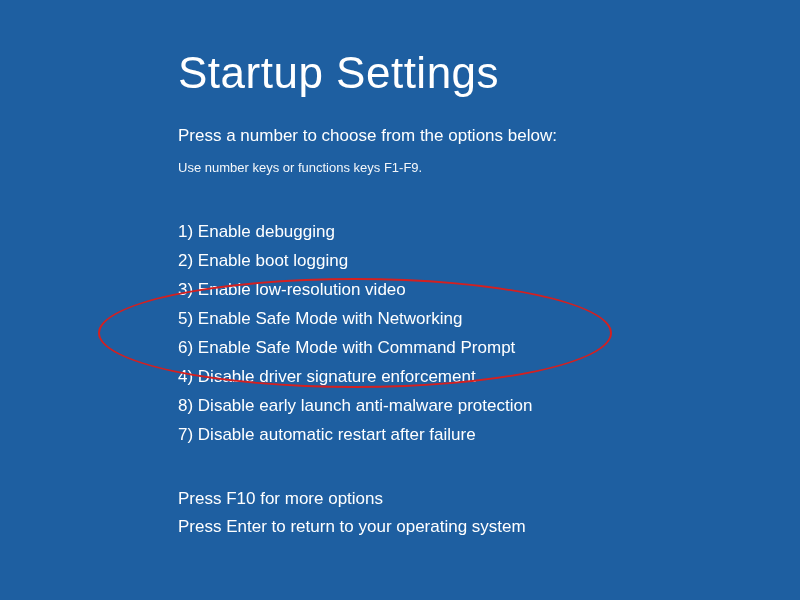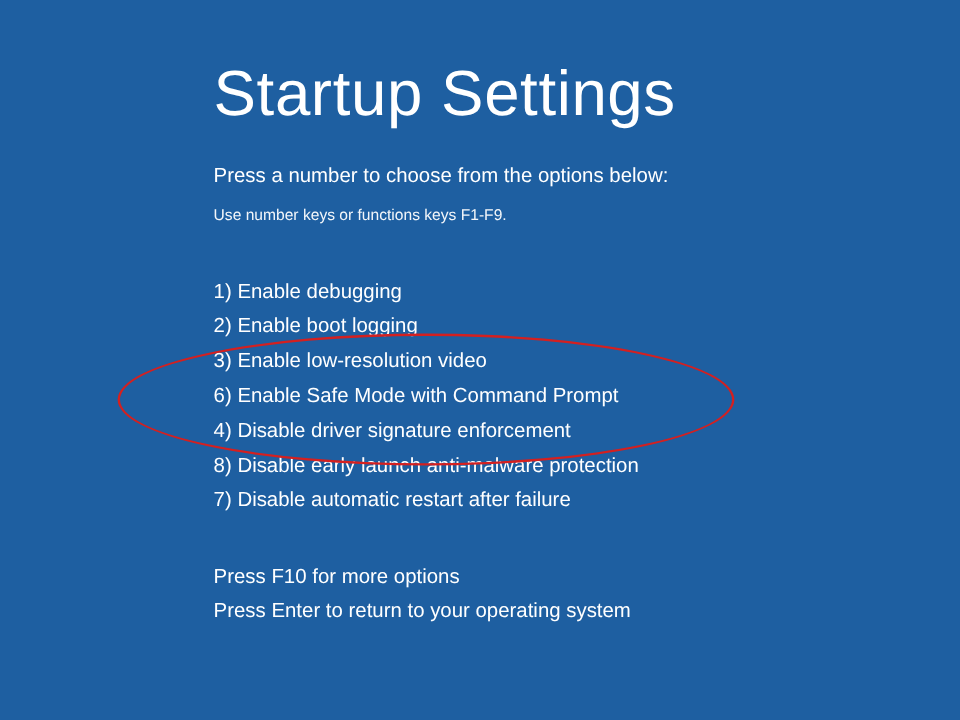--- a/index.html
+++ b/index.html
@@ -14,21 +14,21 @@
       font-family: "Segoe UI", "Segoe UI Light", Arial, sans-serif;
       color: #ffffff;
       overflow: hidden;
       position: relative;
     }
     .container {
       padding-left: 178px;
       padding-top: 48px;
     }
     .title {
-      font-size: 53px;
+      font-size: 44px;
       font-weight: 300;
       margin-bottom: 28px;
       letter-spacing: 0.5px;
     }
     .subtitle {
       font-size: 17px;
       font-weight: 300;
       margin-bottom: 14px;
     }
     .hint {
@@ -62,20 +62,21 @@
 
 <div class="container">
   <h1 class="title">Startup Settings</h1>
   <div class="subtitle">Press a number to choose from the options below:</div>
   <div class="hint">Use number keys or functions keys F1-F9.</div>
 
   <div class="options">
     <div class="option-item">1) Enable debugging</div>
     <div class="option-item">2) Enable boot logging</div>
     <div class="option-item">3) Enable low-resolution video</div>
+    <div class="option-item">5) Enable Safe Mode with Networking</div>
     <div class="option-item">6) Enable Safe Mode with Command Prompt</div>
     <div class="option-item">4) Disable driver signature enforcement</div>
     <div class="option-item">8) Disable early launch anti-malware protection</div>
     <div class="option-item">7) Disable automatic restart after failure</div>
   </div>
 
   <div>
     <div class="footer-item">Press F10 for more options</div>
     <div class="footer-item">Press Enter to return to your operating system</div>
   </div>

